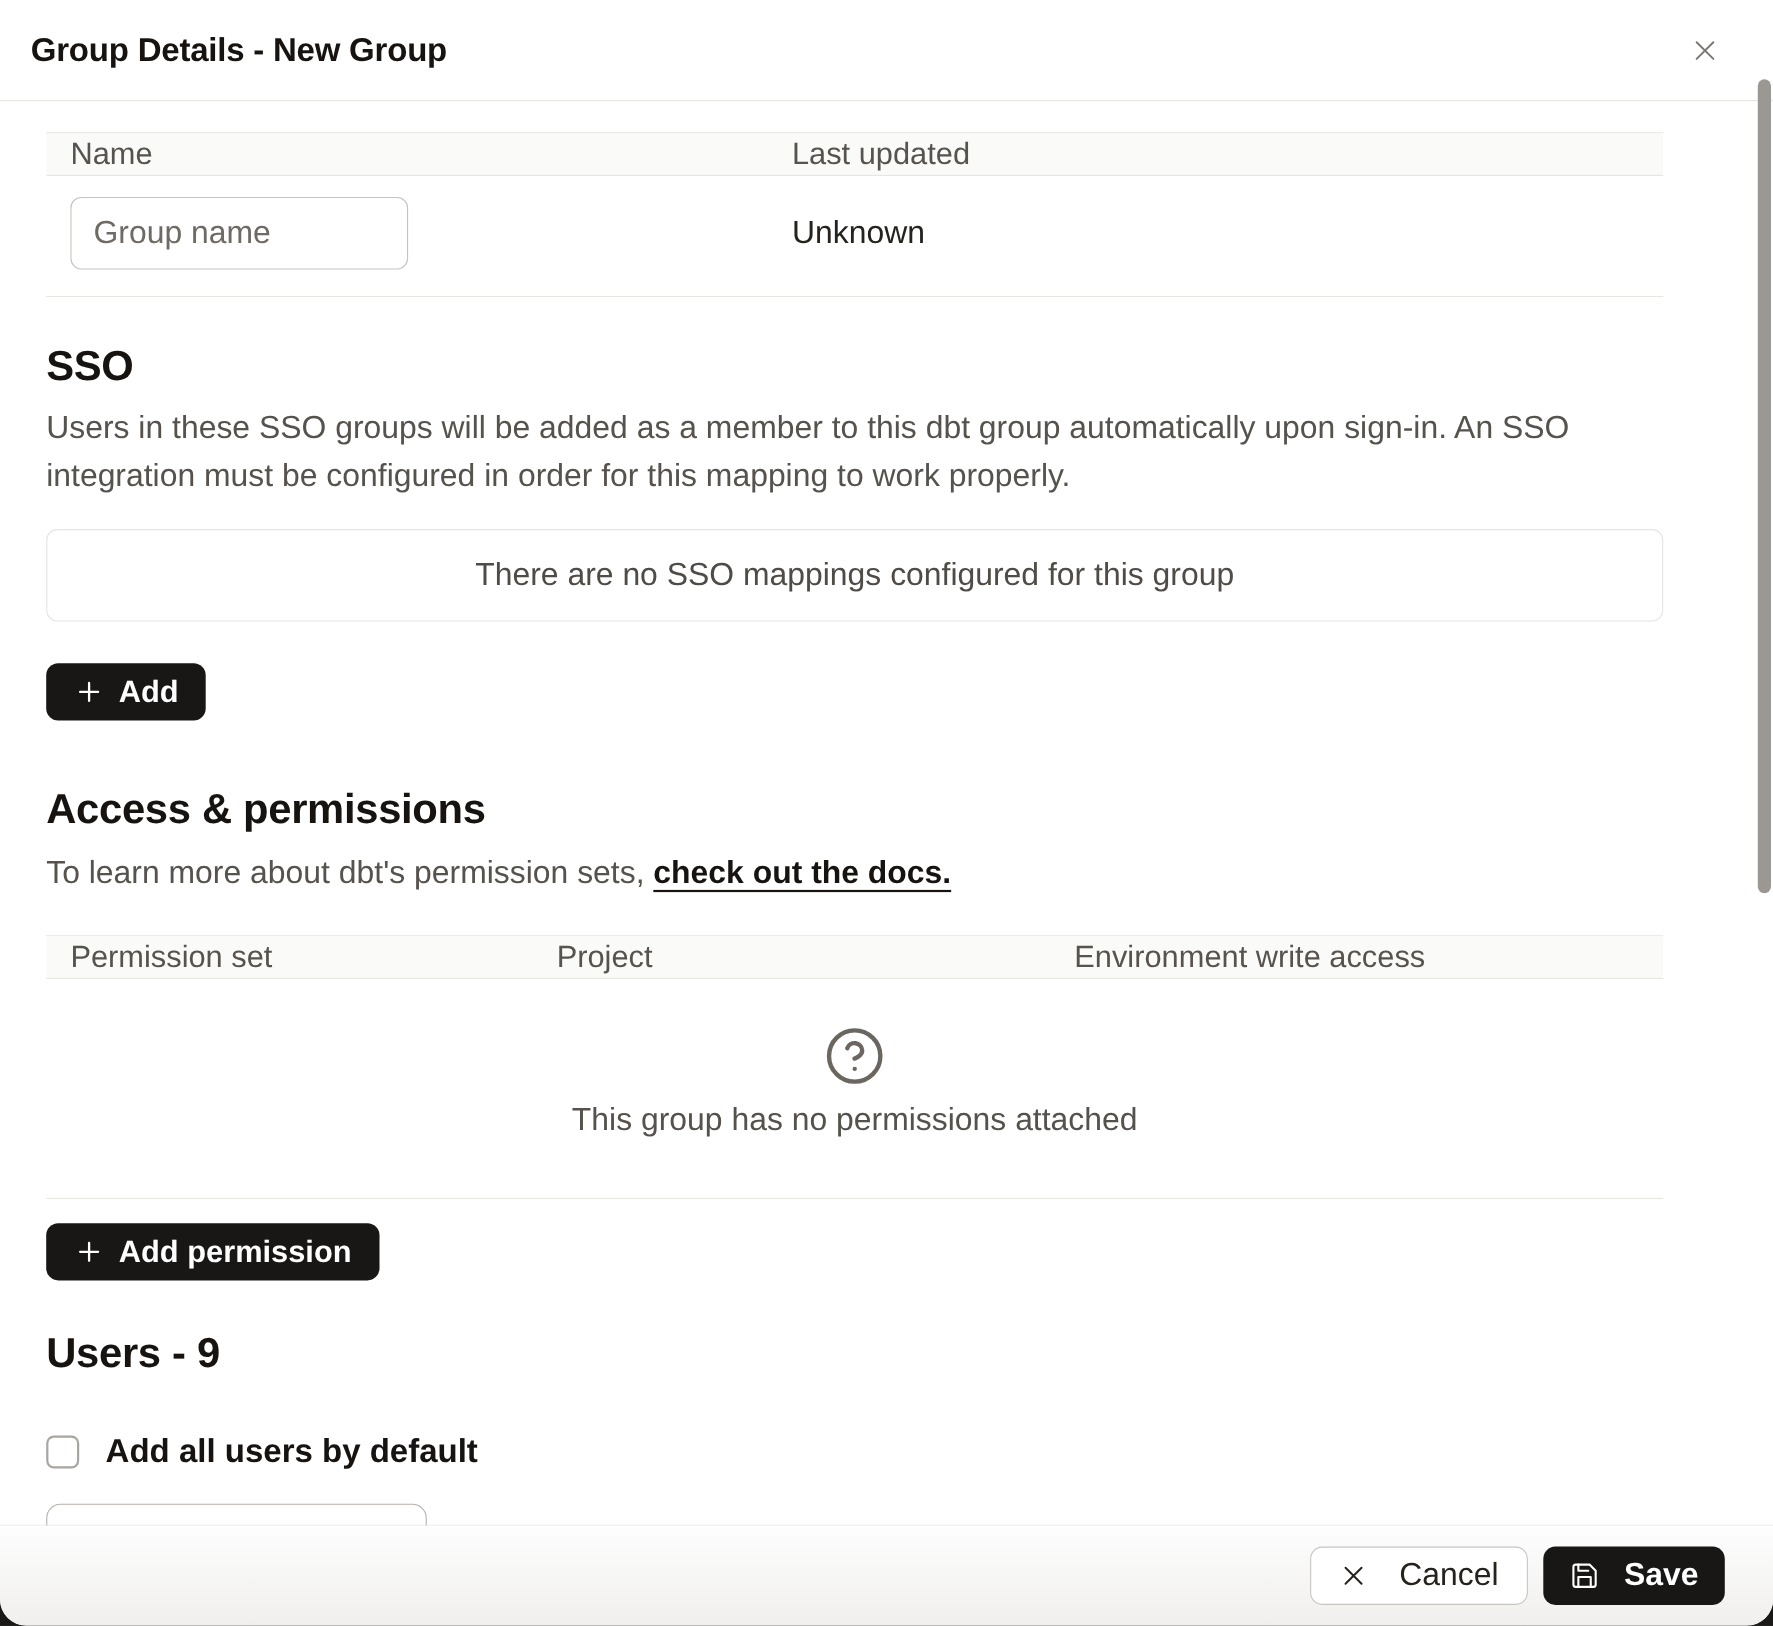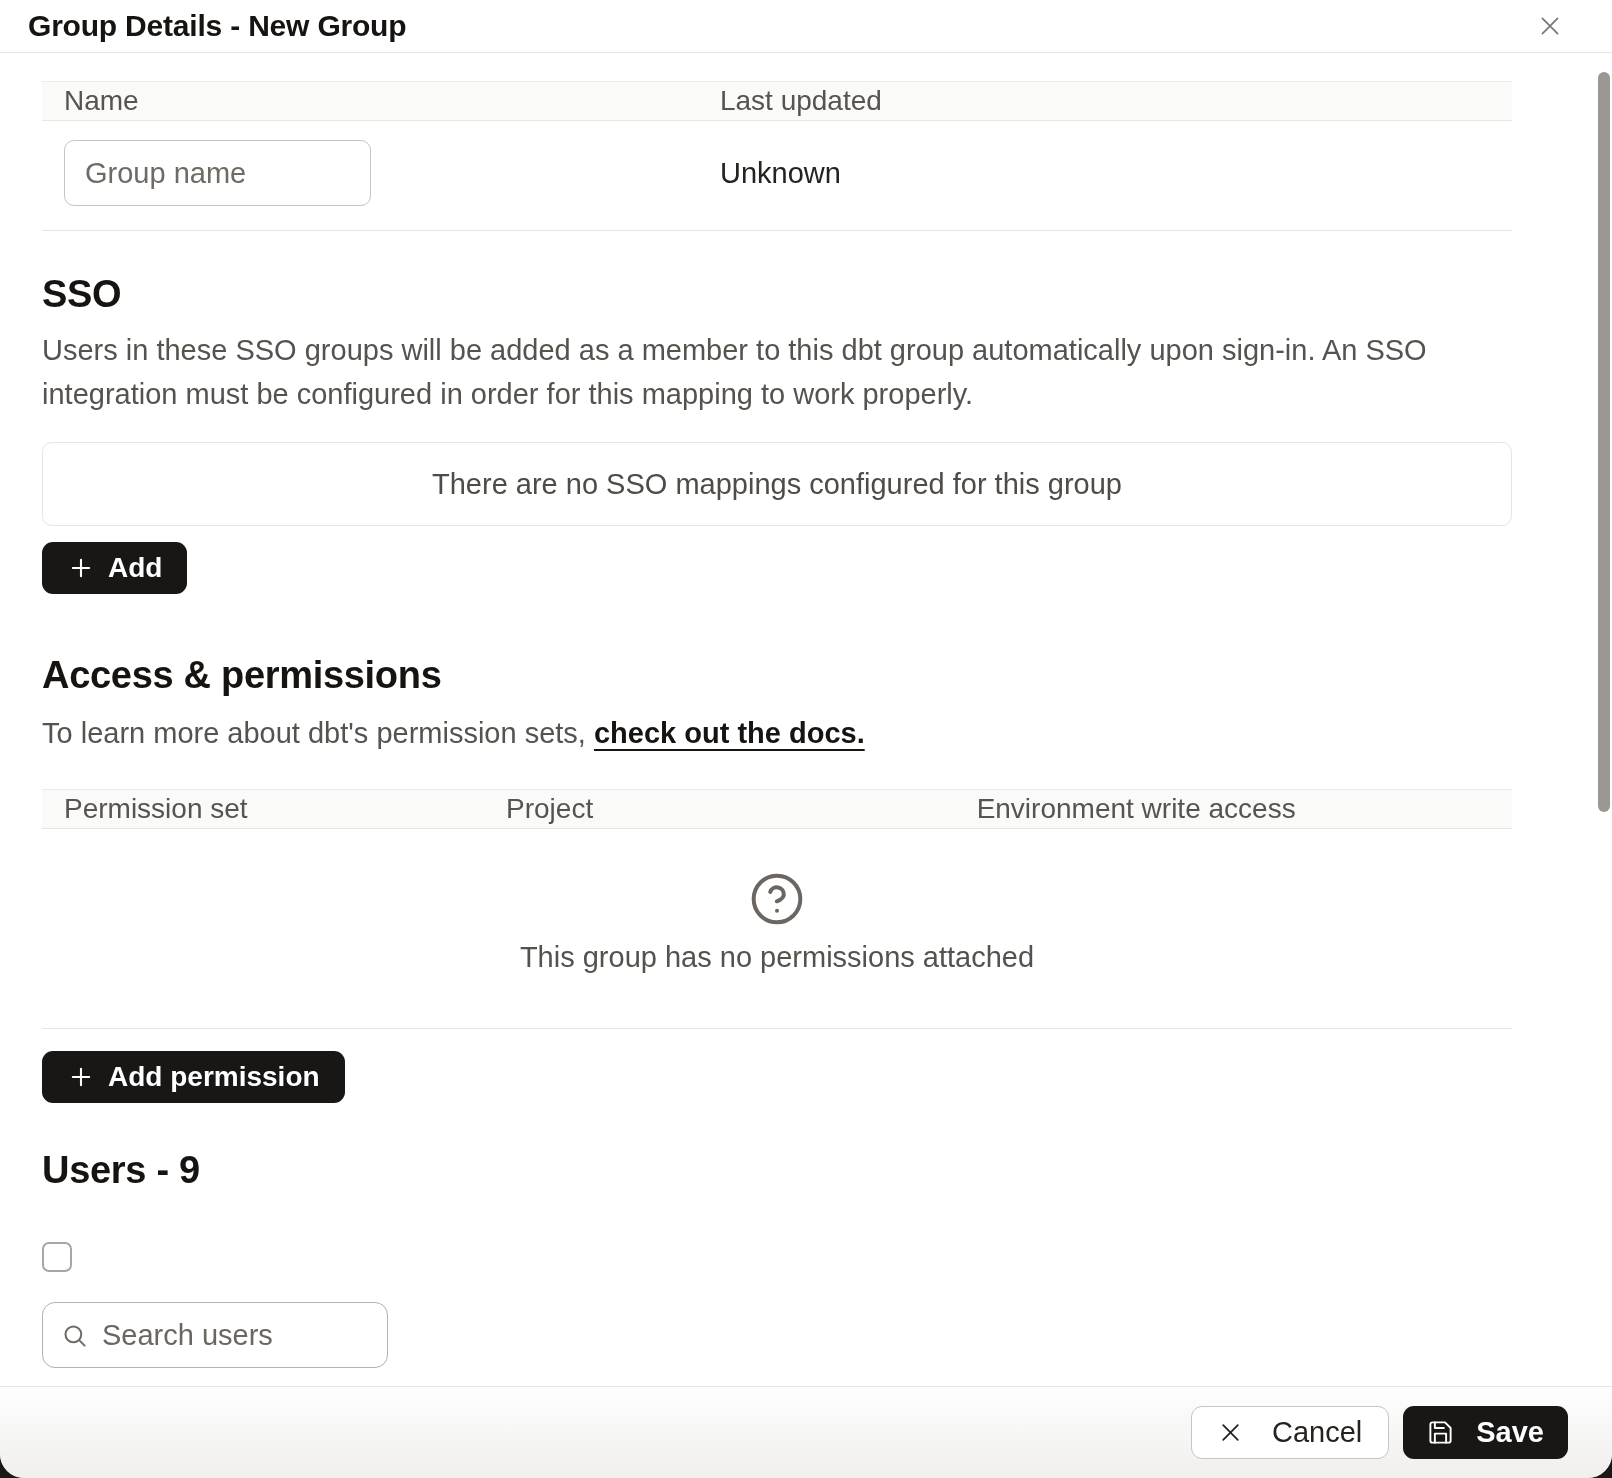--- a/index.html
+++ b/index.html
@@ -3,21 +3,21 @@
 <meta charset="utf-8">
 <style>
   * { margin:0; padding:0; box-sizing:border-box; }
   html,body { background:#1b1917; font-family:"Liberation Sans","DejaVu Sans",sans-serif; }
   .modal {
     position:relative; width:1612px; height:1478px; background:#ffffff;
     border-radius:0 0 24px 24px; overflow:hidden;
   }
   
   .modal-header {
-    height:53px; display:flex; align-items:center; justify-content:space-between;
+    height:92px; display:flex; align-items:center; justify-content:space-between;
     padding:0 34px 0 28px; border-bottom:1px solid #e8e6e3; background:#fff;
   }
   .modal-title { font-size:30px; font-weight:600; color:#171310; letter-spacing:-.2px; }
   .close-btn { background:none; border:none; cursor:pointer; width:40px; height:40px;
     display:flex; align-items:center; justify-content:center; margin-right:8px; }
   .close-btn svg { width:26px; height:26px; stroke:#7a7672; }
 
   
   .content { padding:28px 100px 0 42px; }
   .scrollbar-thumb {
@@ -48,21 +48,21 @@
   .section-h { font-size:38px; font-weight:700; color:#171310; letter-spacing:-.3px; }
   .sso-h { margin-top:42px; }
   .section-p { font-size:29px; color:#56524d; line-height:44px; margin-top:12px; max-width:1470px; }
   .empty-box {
     margin-top:26px; height:84px; border:1px solid #e7e4e1; border-radius:10px;
     display:flex; align-items:center; justify-content:center;
   }
   .empty-box span { font-size:29px; color:#4f4b46; }
 
   .btn-dark {
-    margin-top:16px; display:inline-flex; align-items:center; gap:13px;
+    margin-top:38px; display:inline-flex; align-items:center; gap:13px;
     background:#191715; color:#fff; border:none; border-radius:11px;
     height:52px; padding:0 25px; font-size:28px; font-weight:600;
     font-family:inherit; cursor:pointer;
   }
   .btn-dark svg { width:28px; height:28px; stroke:#fff; }
 
   .perm-h { margin-top:60px; }
   .docs-p { margin-top:14px; }
   .docs-link { color:#171310; font-weight:600; text-decoration:underline; text-underline-offset:6px; cursor:pointer; }
   .perm-tbl-head { margin-top:34px; }
@@ -191,20 +191,21 @@
         </svg>
       </span>
       <span>Add permission</span>
     </button>
 
     
     <h2 class="section-h users-h">Users - 9</h2>
 
     <label class="check-row">
       <input type="checkbox" class="checkbox" style="">
+      <span class="check-label">Add all users by default</span>
     </label>
 
     <div class="search-wrap">
       <span style="display:flex">
         <svg viewBox="0 0 24 24" fill="none" stroke-width="1.8" stroke-linecap="round">
           <circle cx="11" cy="11" r="7"></circle>
           <path d="M16.8 16.8L21 21"></path>
         </svg>
       </span>
       <input class="search-input" type="text" value="" placeholder="Search users" style="">

